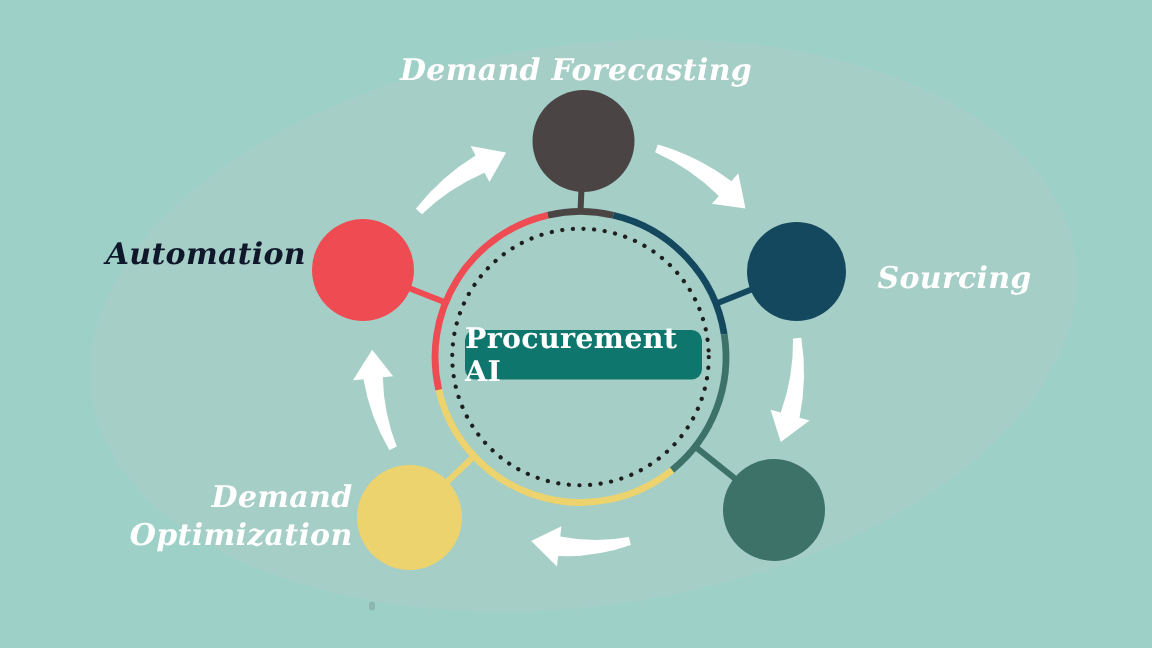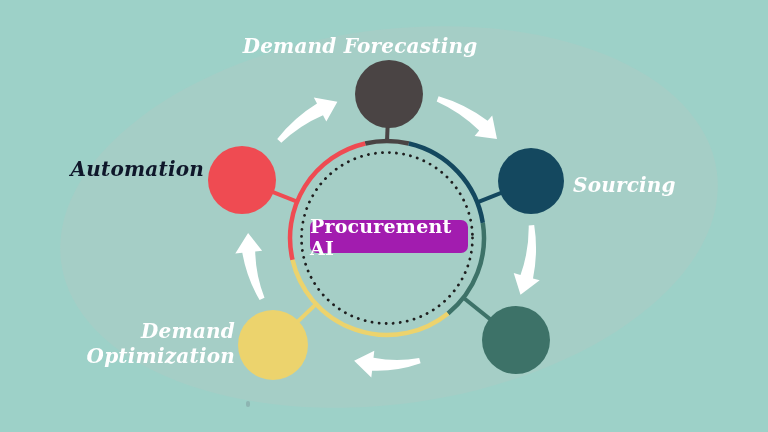--- a/index.html
+++ b/index.html
@@ -10,21 +10,21 @@
   }
   .blob{
     position:absolute;left:58px;top:30px;width:662px;height:374px;
     border-radius:50%;background:#a5cec6;transform:rotate(-8deg);
   }
   #diagram-svg{position:absolute;left:0;top:0;}
   .node-label{
     position:absolute;color:#ffffff;font-style:italic;font-weight:bold;
     font-size:20px;white-space:nowrap;letter-spacing:0.2px;
   }
-  .label-demand{left:360px;top:46px;transform:translate(-50%,-50%);}
+  .label-demand{left:384px;top:46px;transform:translate(-50%,-50%);}
   .label-sourcing{left:573px;top:185px;transform:translateY(-50%);}
   .label-contracting{left:551px;top:357px;transform:translateY(-50%);}
   .label-spend{right:533px;top:344px;transform:translateY(-50%);
     width:160px;text-align:right;white-space:normal;line-height:25px;}
   .label-automation{right:564px;top:169px;transform:translateY(-50%);text-align:right;}
   .center-box{
     position:absolute;left:310px;top:220px;width:158px;height:33px;
     border-radius:7px;background:#68a795;
     display:flex;align-items:center;justify-content:center;
     color:#ffffff;font-weight:bold;font-size:19px;letter-spacing:0.2px;
@@ -58,22 +58,22 @@
       <circle cx="273" cy="345" r="35" fill="#ecd36d"></circle>
       <circle cx="242" cy="180" r="34" fill="#ef4b52"></circle>
       <path d="M 281.3 142.8 L 277.2 139.1 Q 293.9 117.8 317.0 103.6 L 313.8 97.4 L 337.4 101.7 L 326.3 121.4 L 323.0 115.2 Q 299.7 125.2 281.3 142.8 Z" fill="#ffffff"></path>
       <path d="M 436.7 101.5 L 438.6 96.3 Q 465.3 104.1 487.6 120.8 L 492.2 115.5 L 497.0 139.0 L 474.6 135.9 L 479.2 130.6 Q 460.6 112.2 436.7 101.5 Z" fill="#ffffff"></path>
       <path d="M 528.7 225.6 L 534.2 225.1 Q 538.4 251.9 533.0 278.5 L 539.7 280.3 L 520.5 294.7 L 513.7 273.1 L 520.5 275.0 Q 529.1 251.0 528.7 225.6 Z" fill="#ffffff"></path>
       <path d="M 419.2 358.0 L 420.6 363.3 Q 397.0 371.6 372.1 370.7 L 371.3 377.6 L 354.1 360.7 L 374.3 350.8 L 373.5 357.7 Q 396.3 362.2 419.2 358.0 Z" fill="#ffffff"></path>
       <path d="M 264.5 297.7 L 259.6 300.1 Q 246.7 278.0 242.3 252.8 L 235.3 253.5 L 248.1 233.1 L 262.1 250.8 L 255.2 251.5 Q 255.7 275.4 264.5 297.7 Z" fill="#ffffff"></path>
     </svg>
 
   <div class="node-label label-demand" style="color: rgb(255, 255, 255);">Demand Forecasting</div>
-  <div class="node-label label-sourcing" style="color: rgb(255, 255, 255);">Sourcing</div>
+  <div class="node-label label-sourcing" style="color: rgb(255, 255, 255); margin-left: 12px;">Sourcing</div>
   <div class="node-label label-spend" style="color: rgb(255, 255, 255);">Demand Optimization</div>
   <div class="node-label label-automation" style="color: #0f172a;">Automation</div>
 
-  <div class="center-box" style="background: #a21caf; color: rgb(255, 255, 255);">
+  <div class="center-box" style="background: #0f766e; color: rgb(255, 255, 255);">
     <span>Procurement AI</span>
   </div>
 
   <div class="speck"></div>
 </div>
 
 </body></html>

